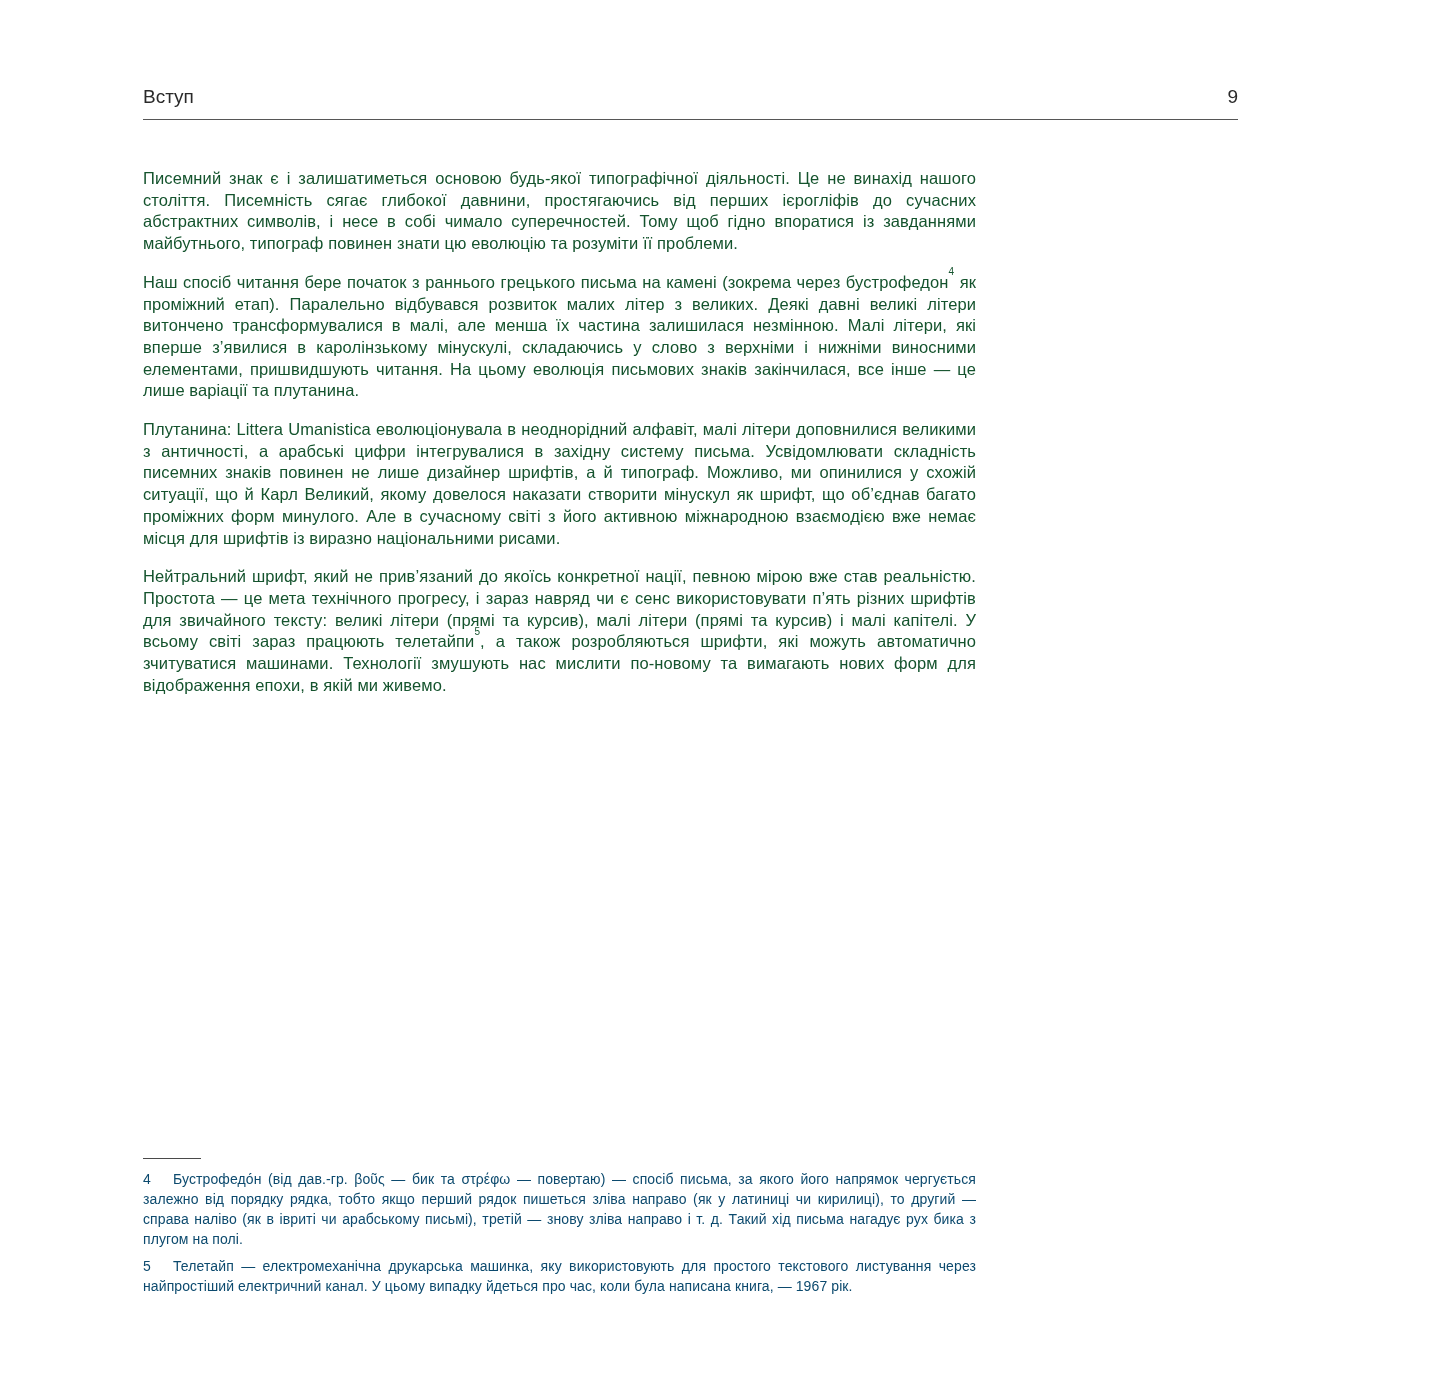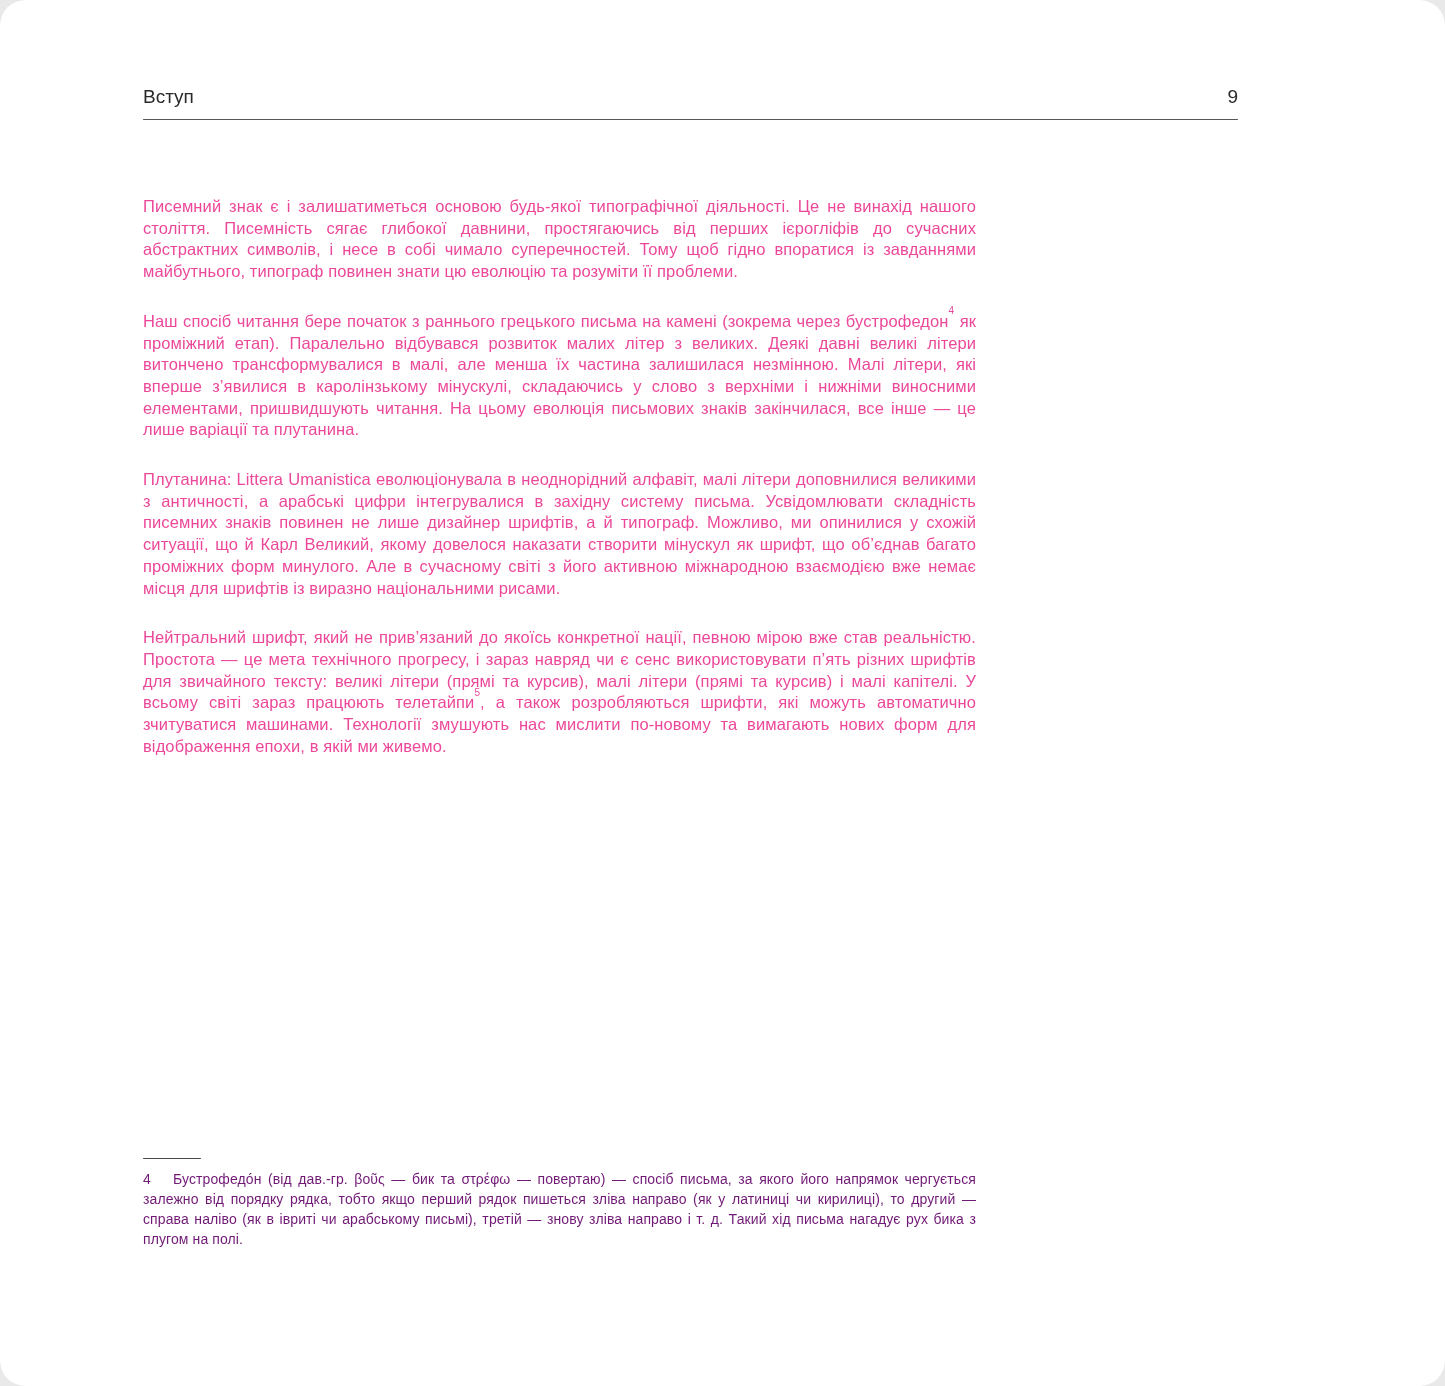--- a/index.html
+++ b/index.html
@@ -1,15 +1,15 @@
 <!DOCTYPE html>
 <html lang="uk"><head>
 <meta charset="utf-8">
 <style>
-  * { margin: 0; padding: 0; box-sizing: border-box; border-radius: 25px; }
+  * { margin: 0; padding: 0; box-sizing: border-box; }
   html, body { background: #e9e9e9; }
   .page {
     position: relative;
     width: 1445px;
     height: 1386px;
     background: #ffffff;
     font-family: "Liberation Sans", "DejaVu Sans", sans-serif;
     color: #1e1e1e;
     overflow: hidden;
   }
@@ -35,24 +35,23 @@
   .body-column {
     position: absolute;
     left: 143px;
     top: 168px;
     width: 833px;
   }
   .para {
     font-size: 16.5px;
     line-height: 21.7px;
     text-align: justify;
-    color: #ec4899;
+    color: #14532d;
     margin-bottom: 17px;
     letter-spacing: 0.1px;
-    margin-top: 28px;
   }
   .fn-ref {
     font-size: 10px;
     line-height: 0;
     position: relative;
     top: -6px;
   }
   .footnotes {
     position: absolute;
     left: 143px;
@@ -62,21 +61,21 @@
   .fn-rule {
     width: 58px;
     height: 0;
     border-top: 1.5px solid #4a4a4a;
     margin-bottom: 10px;
   }
   .footnote {
     font-size: 14px;
     line-height: 20px;
     text-align: justify;
-    color: #701a75;
+    color: #0c4a6e;
     margin-bottom: 7px;
     letter-spacing: 0.1px;
   }
   .fn-num {
     display: inline-block;
     width: 30px;
   }
 </style>
 </head>
 <body>
@@ -96,15 +95,16 @@
 
 
     <p class="para"><span>Плутанина: Littera Umanistica еволюціонувала в неоднорідний алфавіт, малі літери доповнилися великими з античності, а арабські цифри інтегрувалися в західну систему письма. Усвідомлювати складність писемних знаків повинен не лише дизайнер шрифтів, а й типограф. Можливо, ми опинилися у схожій ситуації, що й Карл Великий, якому довелося наказати створити мінускул як шрифт, що об’єднав багато проміжних форм минулого. Але в сучасному світі з його активною міжнародною взаємодією вже немає місця для шрифтів із виразно національними рисами.</span></p>
 
     <p class="para"><span>Нейтральний шрифт, який не прив’язаний до якоїсь конкретної нації, певною мірою вже став реальністю. Простота — це мета технічного прогресу, і зараз навряд чи є сенс використовувати п’ять різних шрифтів для звичайного тексту: великі літери (прямі та курсив), малі літери (прямі та курсив) і малі капітелі. У всьому світі зараз працюють телетайпи</span><sup class="fn-ref">5</sup><span>, а також розробляються шрифти, які можуть автоматично зчитуватися машинами. Технології змушують нас мислити по-новому та вимагають нових форм для відображення епохи, в якій ми живемо.</span></p>
   </div>
 
   <div class="footnotes">
     <div class="fn-rule"></div>
     <p class="footnote"><span class="fn-num">4</span><span>Бустрофедо́н (від дав.-гр. βοῦς — бик та στρέφω — повертаю) — спосіб письма, за якого його напрямок чергується залежно від порядку рядка, тобто якщо перший рядок пишеться зліва направо (як у латиниці чи кирилиці), то другий — справа наліво (як в івриті чи арабському письмі), третій — знову зліва направо і т. д. Такий хід письма нагадує рух бика з плугом на полі.</span></p>
+    <p class="footnote"><span class="fn-num">5</span><span>Телетайп — електромеханічна друкарська машинка, яку використовують для простого текстового листування через найпростіший електричний канал. У цьому випадку йдеться про час, коли була написана книга, — 1967 рік.</span></p>
   </div>
 
 </div>
 
 </body></html>

